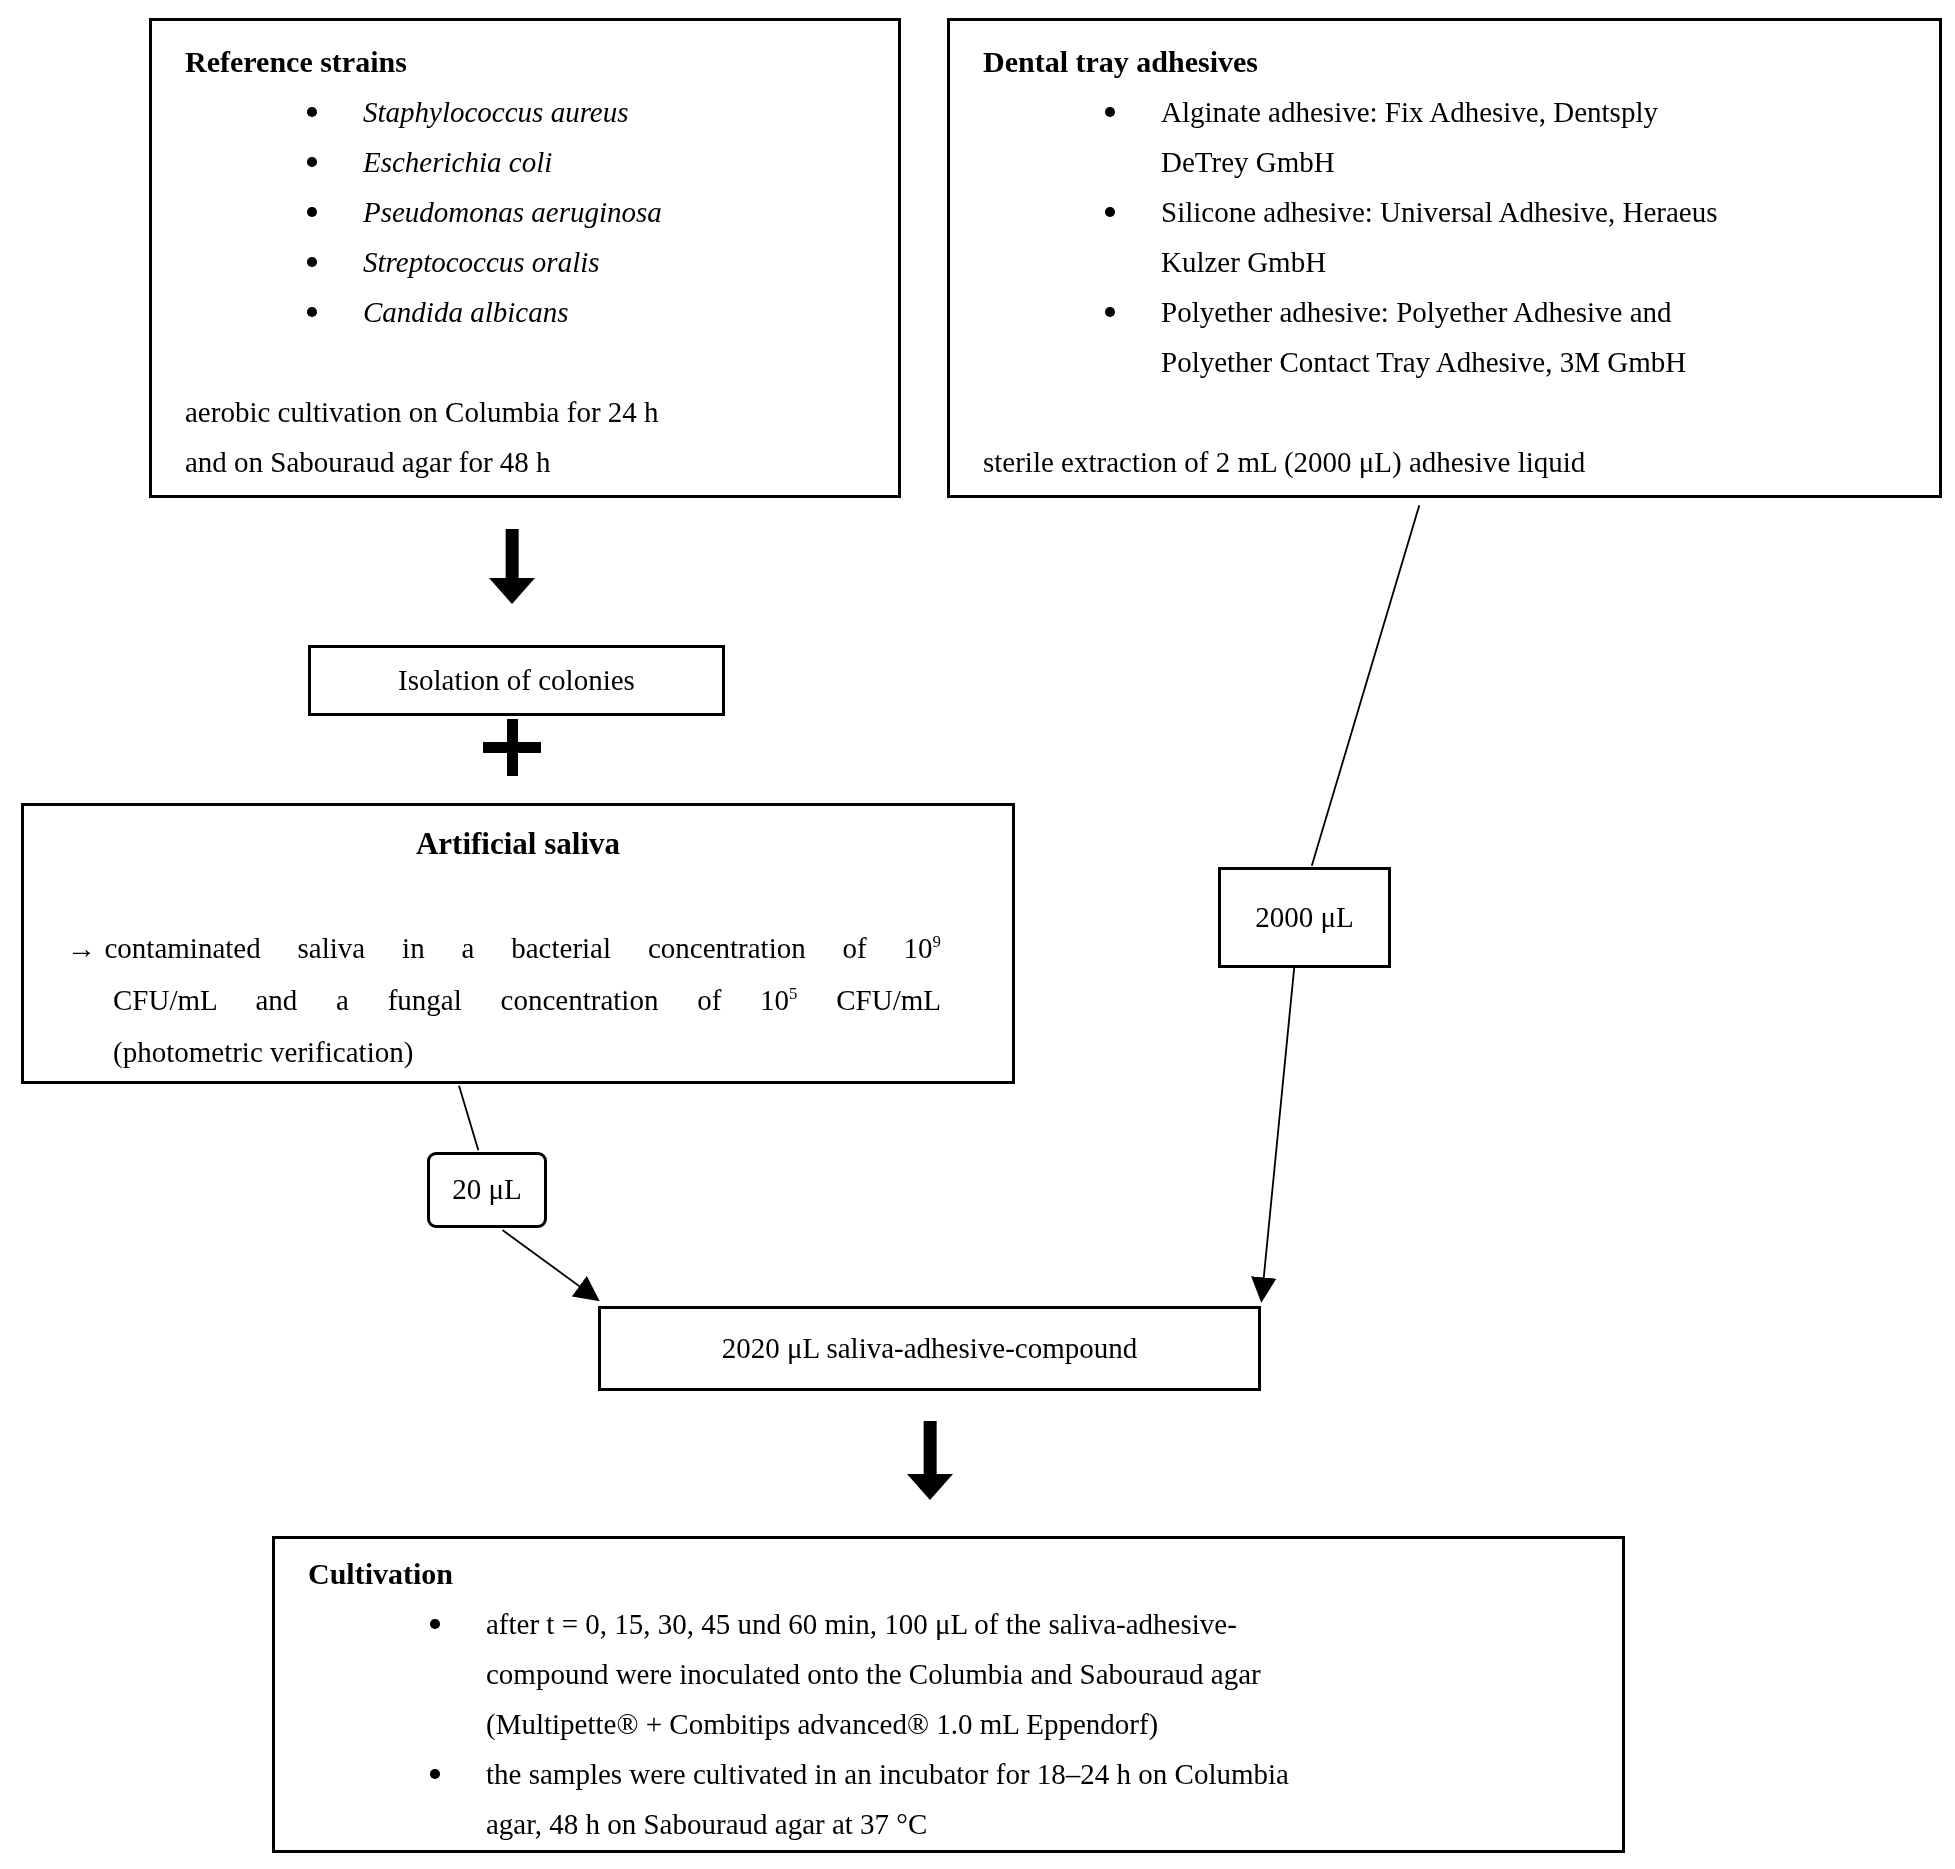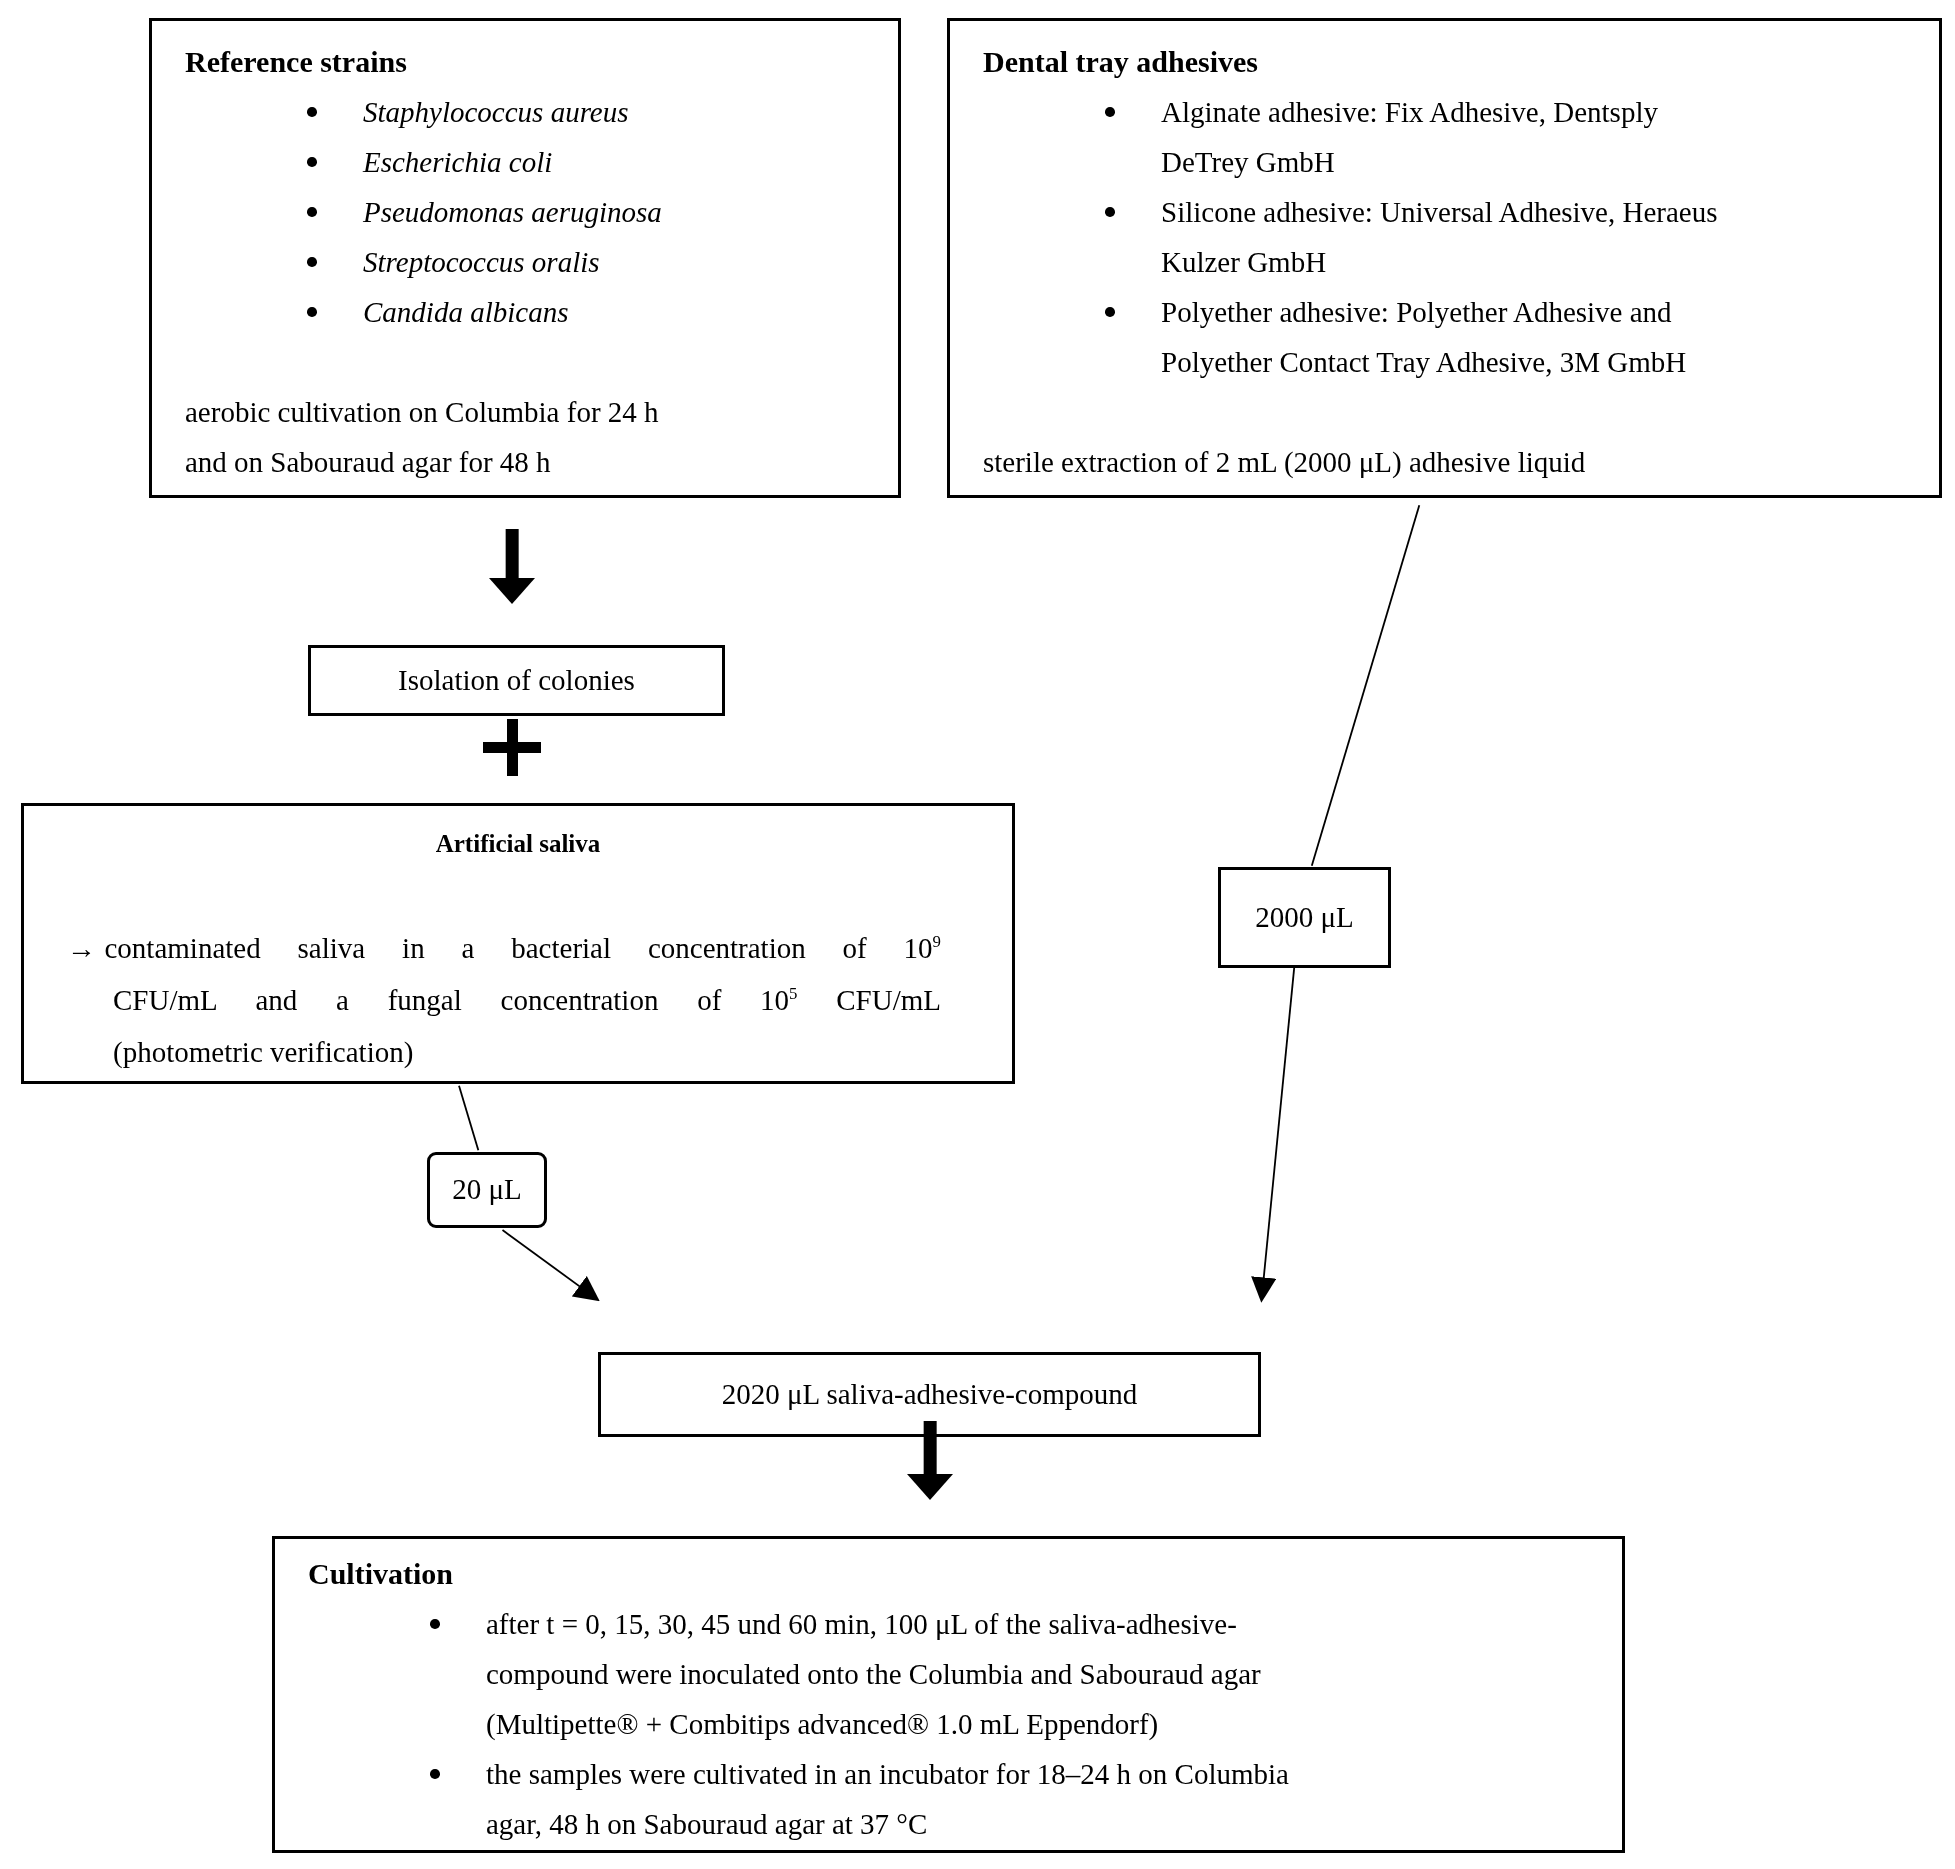--- a/index.html
+++ b/index.html
@@ -22,21 +22,21 @@
     border: 3.6px solid #000000;
   }
   .fbox--thin { border-width: 3px; }
 
   .box-ref    { left: 139px;  top: 18px;   width: 752px; height: 480px; padding: 15.7px 33px 0 33px; margin-left: 10px; }
   .box-dental { left: 947px; top: 18px;   width: 995px; height: 480px; padding: 15.7px 30px 0 33px; }
   .box-isol   { left: 308px;  top: 645px; width: 417px;  height: 71px; }
   .box-saliva { left: 21px;   top: 803px; width: 994px; height: 281px; padding: 12px 0 0 0; }
   .box-2000   { left: 1218px; top: 867px; width: 173px;  height: 101px; }
   .box-20     { left: 427px;  top: 1152px; width: 120px;  height: 76px; border-radius: 9px; }
-  .box-comp   { left: 598px;  top: 1352px; width: 663px; height: 85px; }
+  .box-comp   { left: 598px;  top: 1306px; width: 663px; height: 85px; }
   .box-cult   { left: 272px;  top: 1536px; width: 1353px; height: 317px; padding: 9.7px 24px 0 33px; }
 
   .centerlab {
     display: flex;
     align-items: center;
     justify-content: center;
     text-align: center;
     line-height: 1.1;
   }
 
@@ -54,21 +54,21 @@
     margin-top: -4.8px;
     width: 9.7px;
     height: 9.7px;
     border-radius: 50%;
     background: #000000;
   }
   .brow--cont { padding-left: 178px; } 
   .italic { font-style: italic; }
 
   
-  .saliva-title { text-align: center; font-weight: bold; font-size: 25px; }
+  .saliva-title { text-align: center; font-weight: bold; font-size: 31px; }
   .sal-body { margin-right: 71px; }
   .sal-l1 { padding-left: 43px;  text-align: justify; text-align-last: justify; }
   .sal-l2 { padding-left: 89px; text-align: justify; text-align-last: justify; }
   .sal-l3 { padding-left: 89px; }
   .sal-arrow { display: inline-block; margin-right: 8.5px; }
   sup.sp { font-size: 0.58em; line-height: 0; vertical-align: 11px; letter-spacing: 0; }
 
   
   .block-arrow { position: absolute; }
   .block-arrow .shaft {

